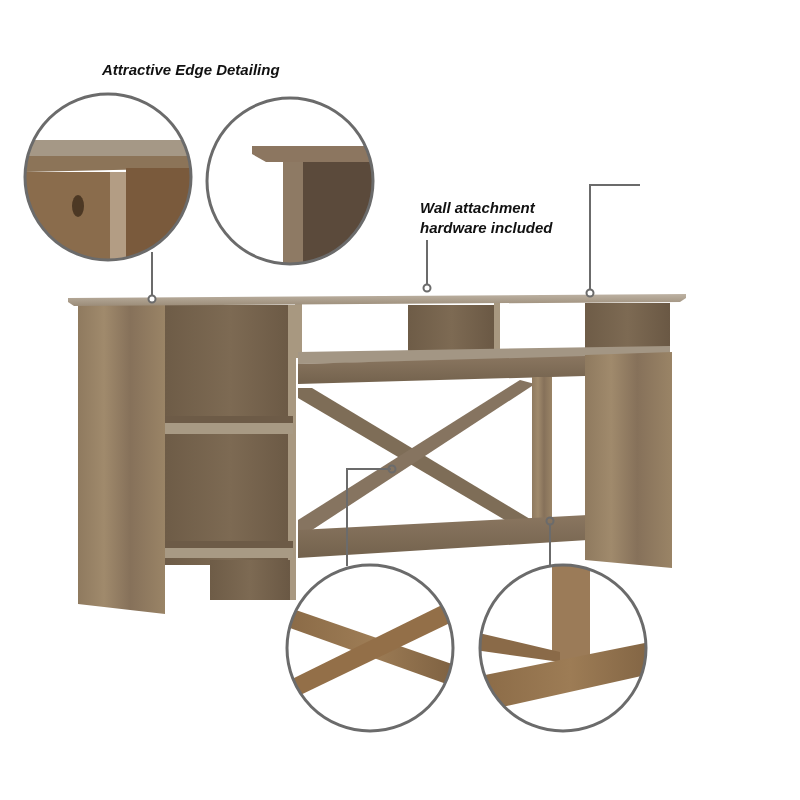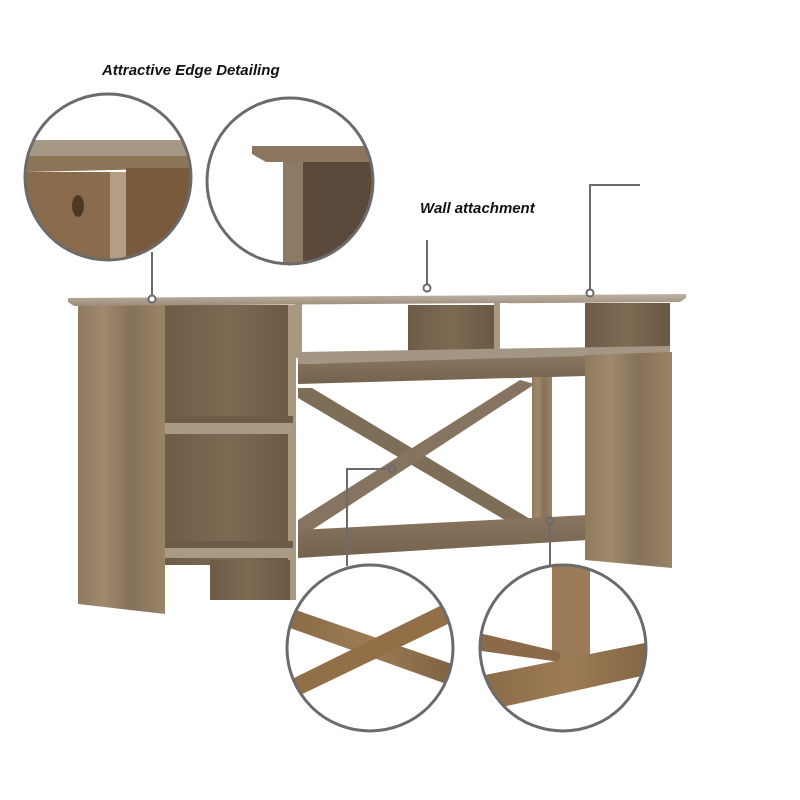--- a/index.html
+++ b/index.html
@@ -160,16 +160,17 @@
     </g>
   </svg>
 
   <div class="label" style="left:102px; top:60px;">
     <span>Attractive Edge Detailing</span>
   </div>
 
 
   <div class="label" style="left:384px; top:198px;margin-left:36px;">
     <span>Wall attachment</span>
+    <span>hardware included</span>
   </div>
 
 
 </div>
 
 </body></html>

